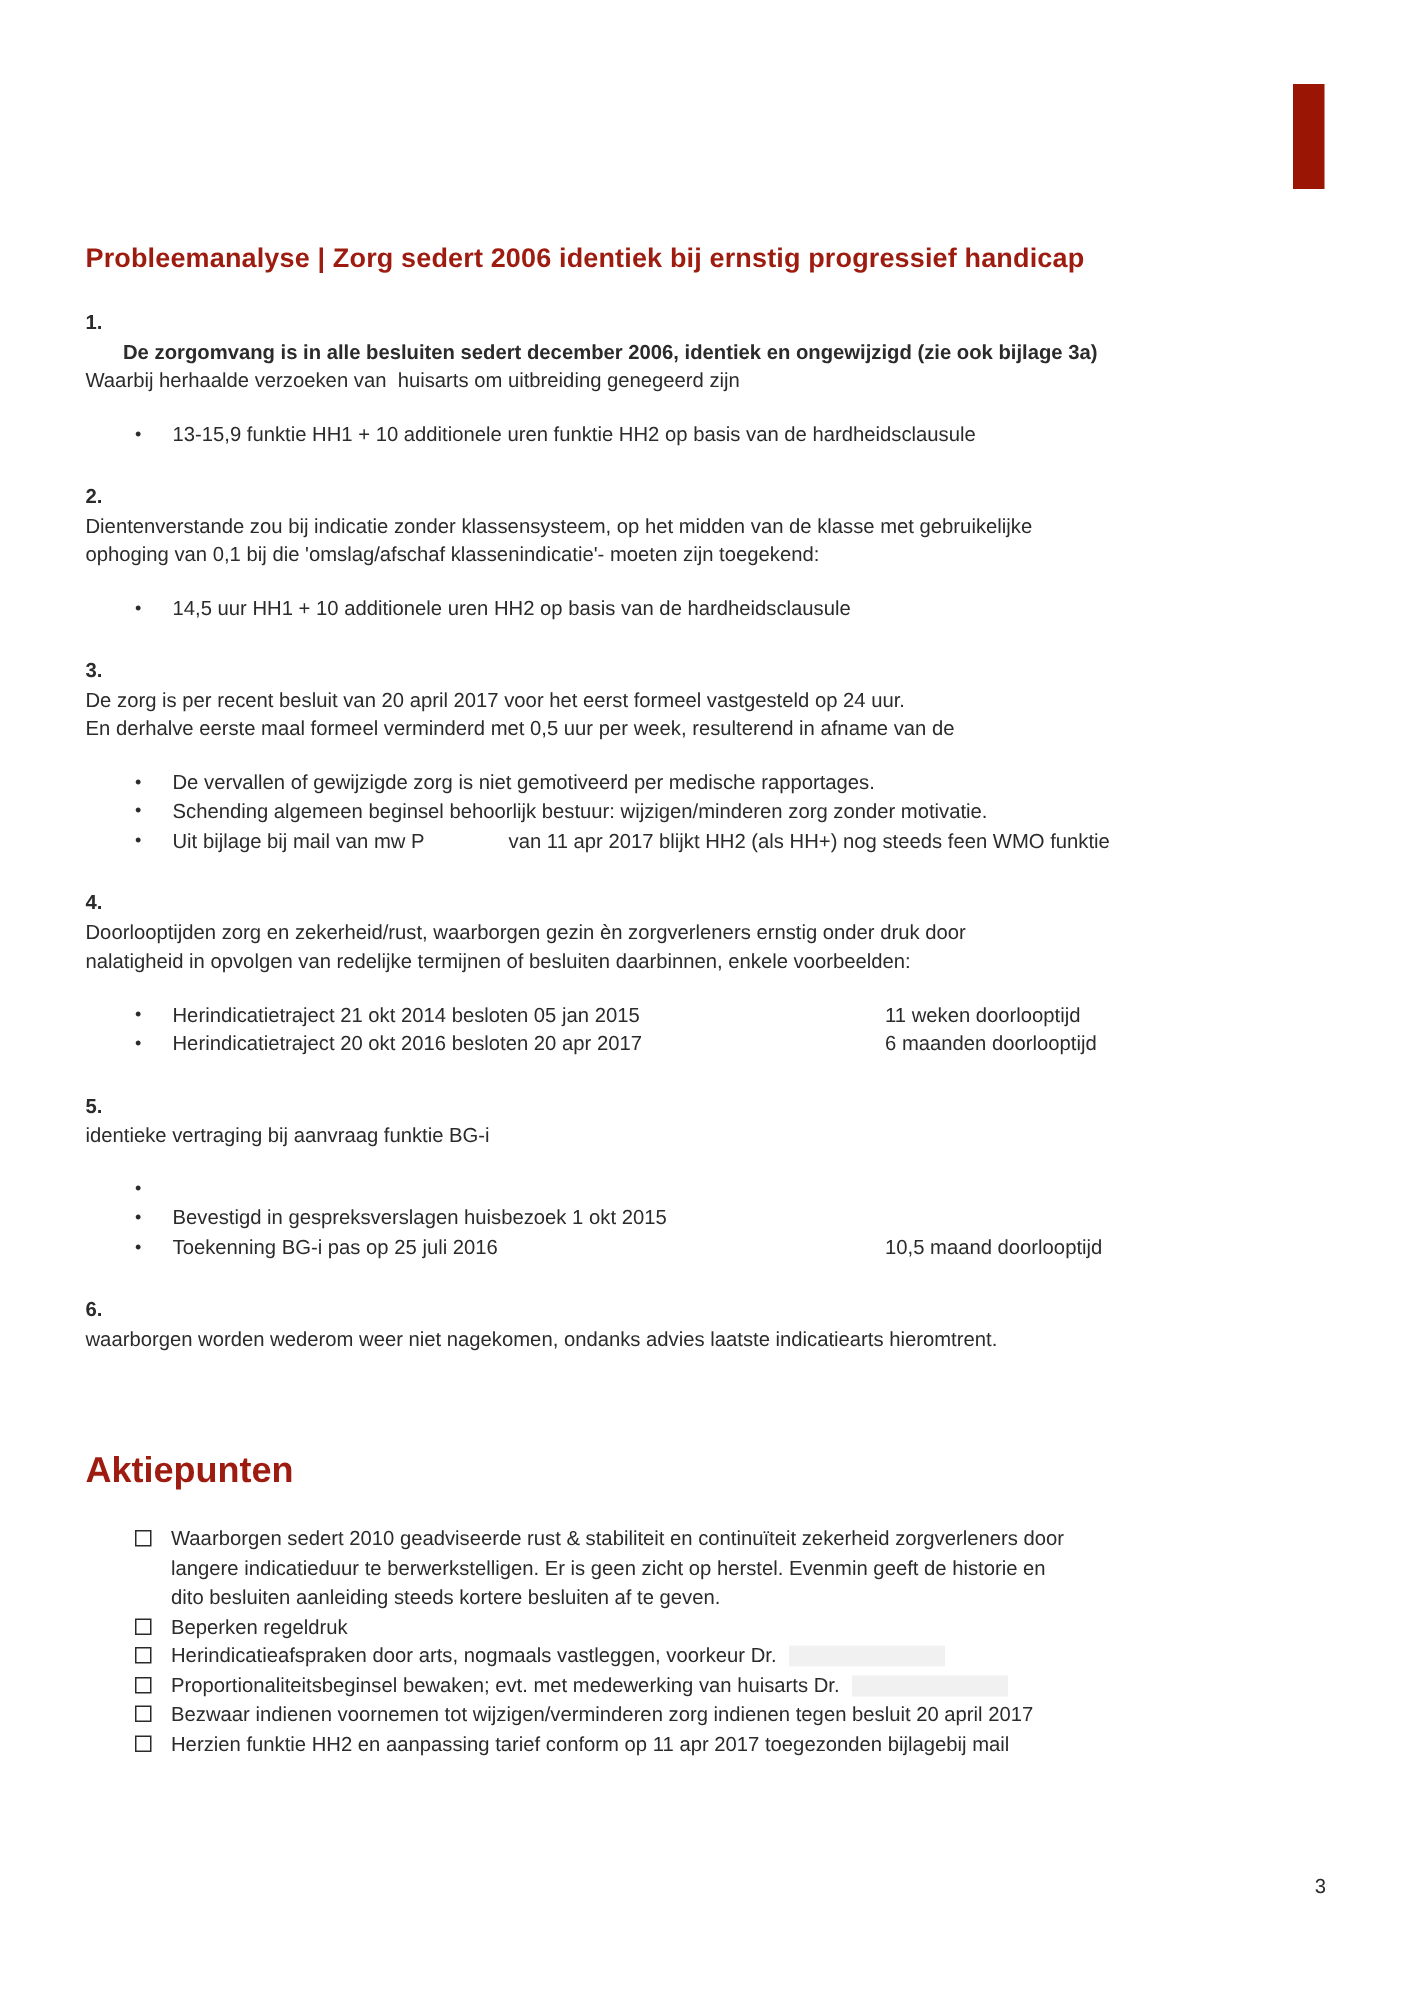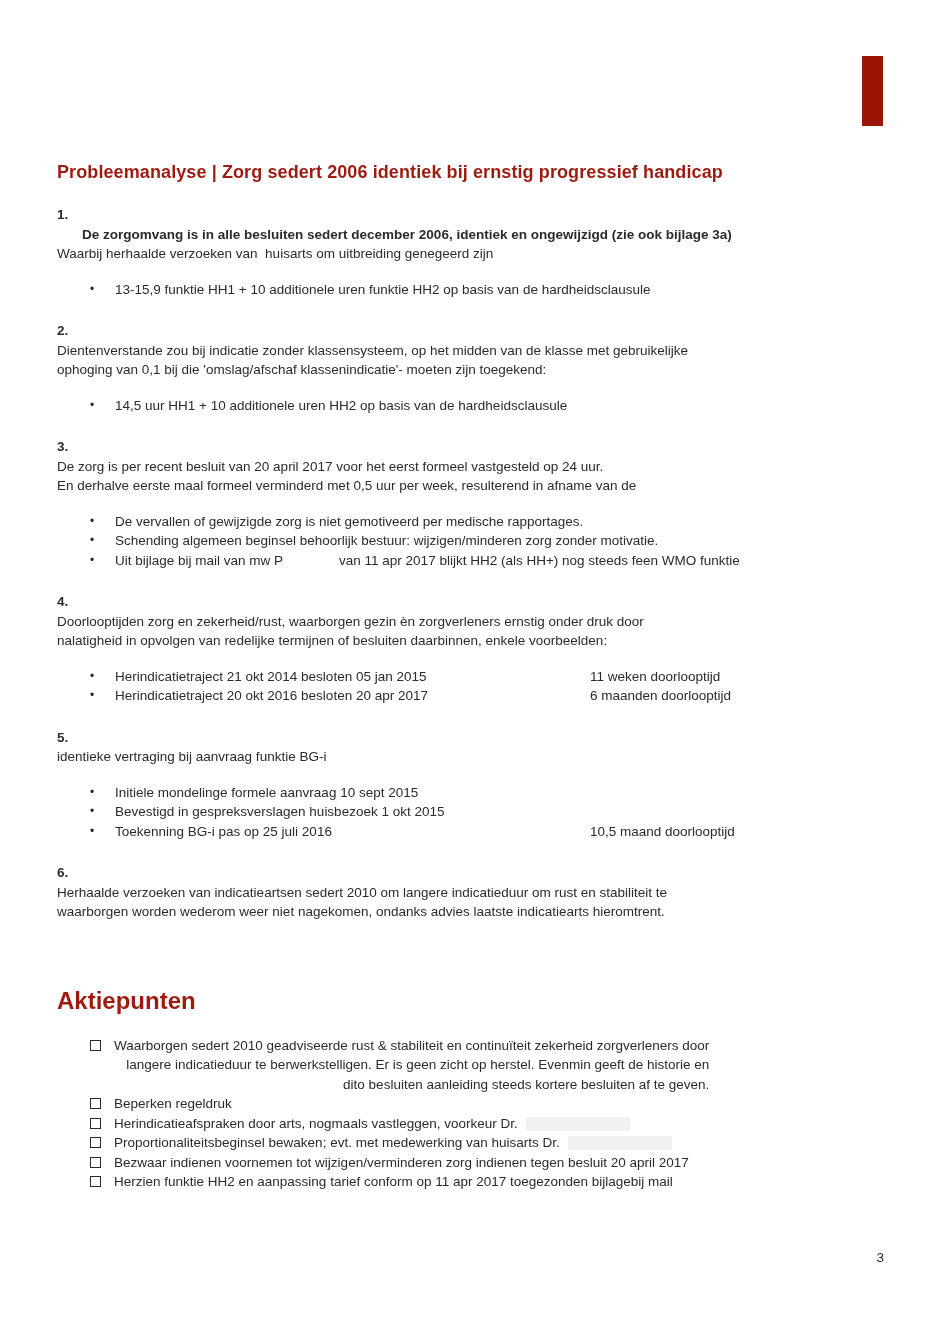--- a/index.html
+++ b/index.html
@@ -74,21 +74,20 @@
   .akti-heading {
     font-size: 24px;
     line-height: 22px;
     font-weight: bold;
     margin: 68px 0 0 0;
     white-space: pre-wrap;
   }
   .checklist {
     margin: 24px 0 0 0;
     padding: 0 0 0 33px;
-    text-align: right;
   }
   .check-item {
     display: flex;
   }
   .checkbox-square {
     flex: 0 0 9px;
     width: 9px;
     height: 9px;
     border: 1.5px solid #2a2a2a;
     margin: 4px 13px 0 0;
@@ -153,28 +152,27 @@
           <div class="body-line">nalatigheid in opvolgen van redelijke termijnen of besluiten daarbinnen, enkele voorbeelden:</div>
           <ul class="bullets">
             <li><span class="bullet-marker">•</span><span class="bullet-text">Herindicatietraject 21 okt 2014 besloten 05 jan 2015</span><span class="bullet-col2">11 weken doorlooptijd</span></li>
             <li><span class="bullet-marker">•</span><span class="bullet-text">Herindicatietraject 20 okt 2016 besloten 20 apr 2017</span><span class="bullet-col2">6 maanden doorlooptijd</span></li>
           </ul>
         </div>
         <div class="section">
           <div class="sec-number">5.</div>
           <div class="body-line">identieke vertraging bij aanvraag funktie BG-i</div>
           <ul class="bullets">
-            <li><span class="bullet-marker">•</span><span class="bullet-text">Initiele mondelinge formele aanvraag 10 sept 2015</span></li>
+            <li><span class="bullet-marker">•</span></li>
             <li><span class="bullet-marker">•</span><span class="bullet-text">Bevestigd in gespreksverslagen huisbezoek 1 okt 2015</span></li>
             <li><span class="bullet-marker">•</span><span class="bullet-text">Toekenning BG-i pas op 25 juli 2016</span><span class="bullet-col2">10,5 maand doorlooptijd</span></li>
           </ul>
         </div>
         <div class="section">
           <div class="sec-number">6.</div>
-          <div class="body-line">Herhaalde verzoeken van indicatieartsen sedert 2010 om langere indicatieduur om rust en stabiliteit te</div>
           <div class="body-line">waarborgen worden wederom weer niet nagekomen, ondanks advies laatste indicatiearts hieromtrent.</div>
         </div>
       </div>
 
     <h2 class="akti-heading" style="color: rgb(158, 27, 16);">Aktiepunten</h2>
 
     <div id="checklist" class="checklist">
         <div class="check-item">
           <span class="checkbox-square"></span>
           <div class="check-text"><div class="check-line">Waarborgen sedert 2010 geadviseerde rust &amp; stabiliteit en continuïteit zekerheid zorgverleners door</div><div class="check-line">langere indicatieduur te berwerkstelligen. Er is geen zicht op herstel. Evenmin geeft de historie en</div><div class="check-line">dito besluiten aanleiding steeds kortere besluiten af te geven.</div></div>

